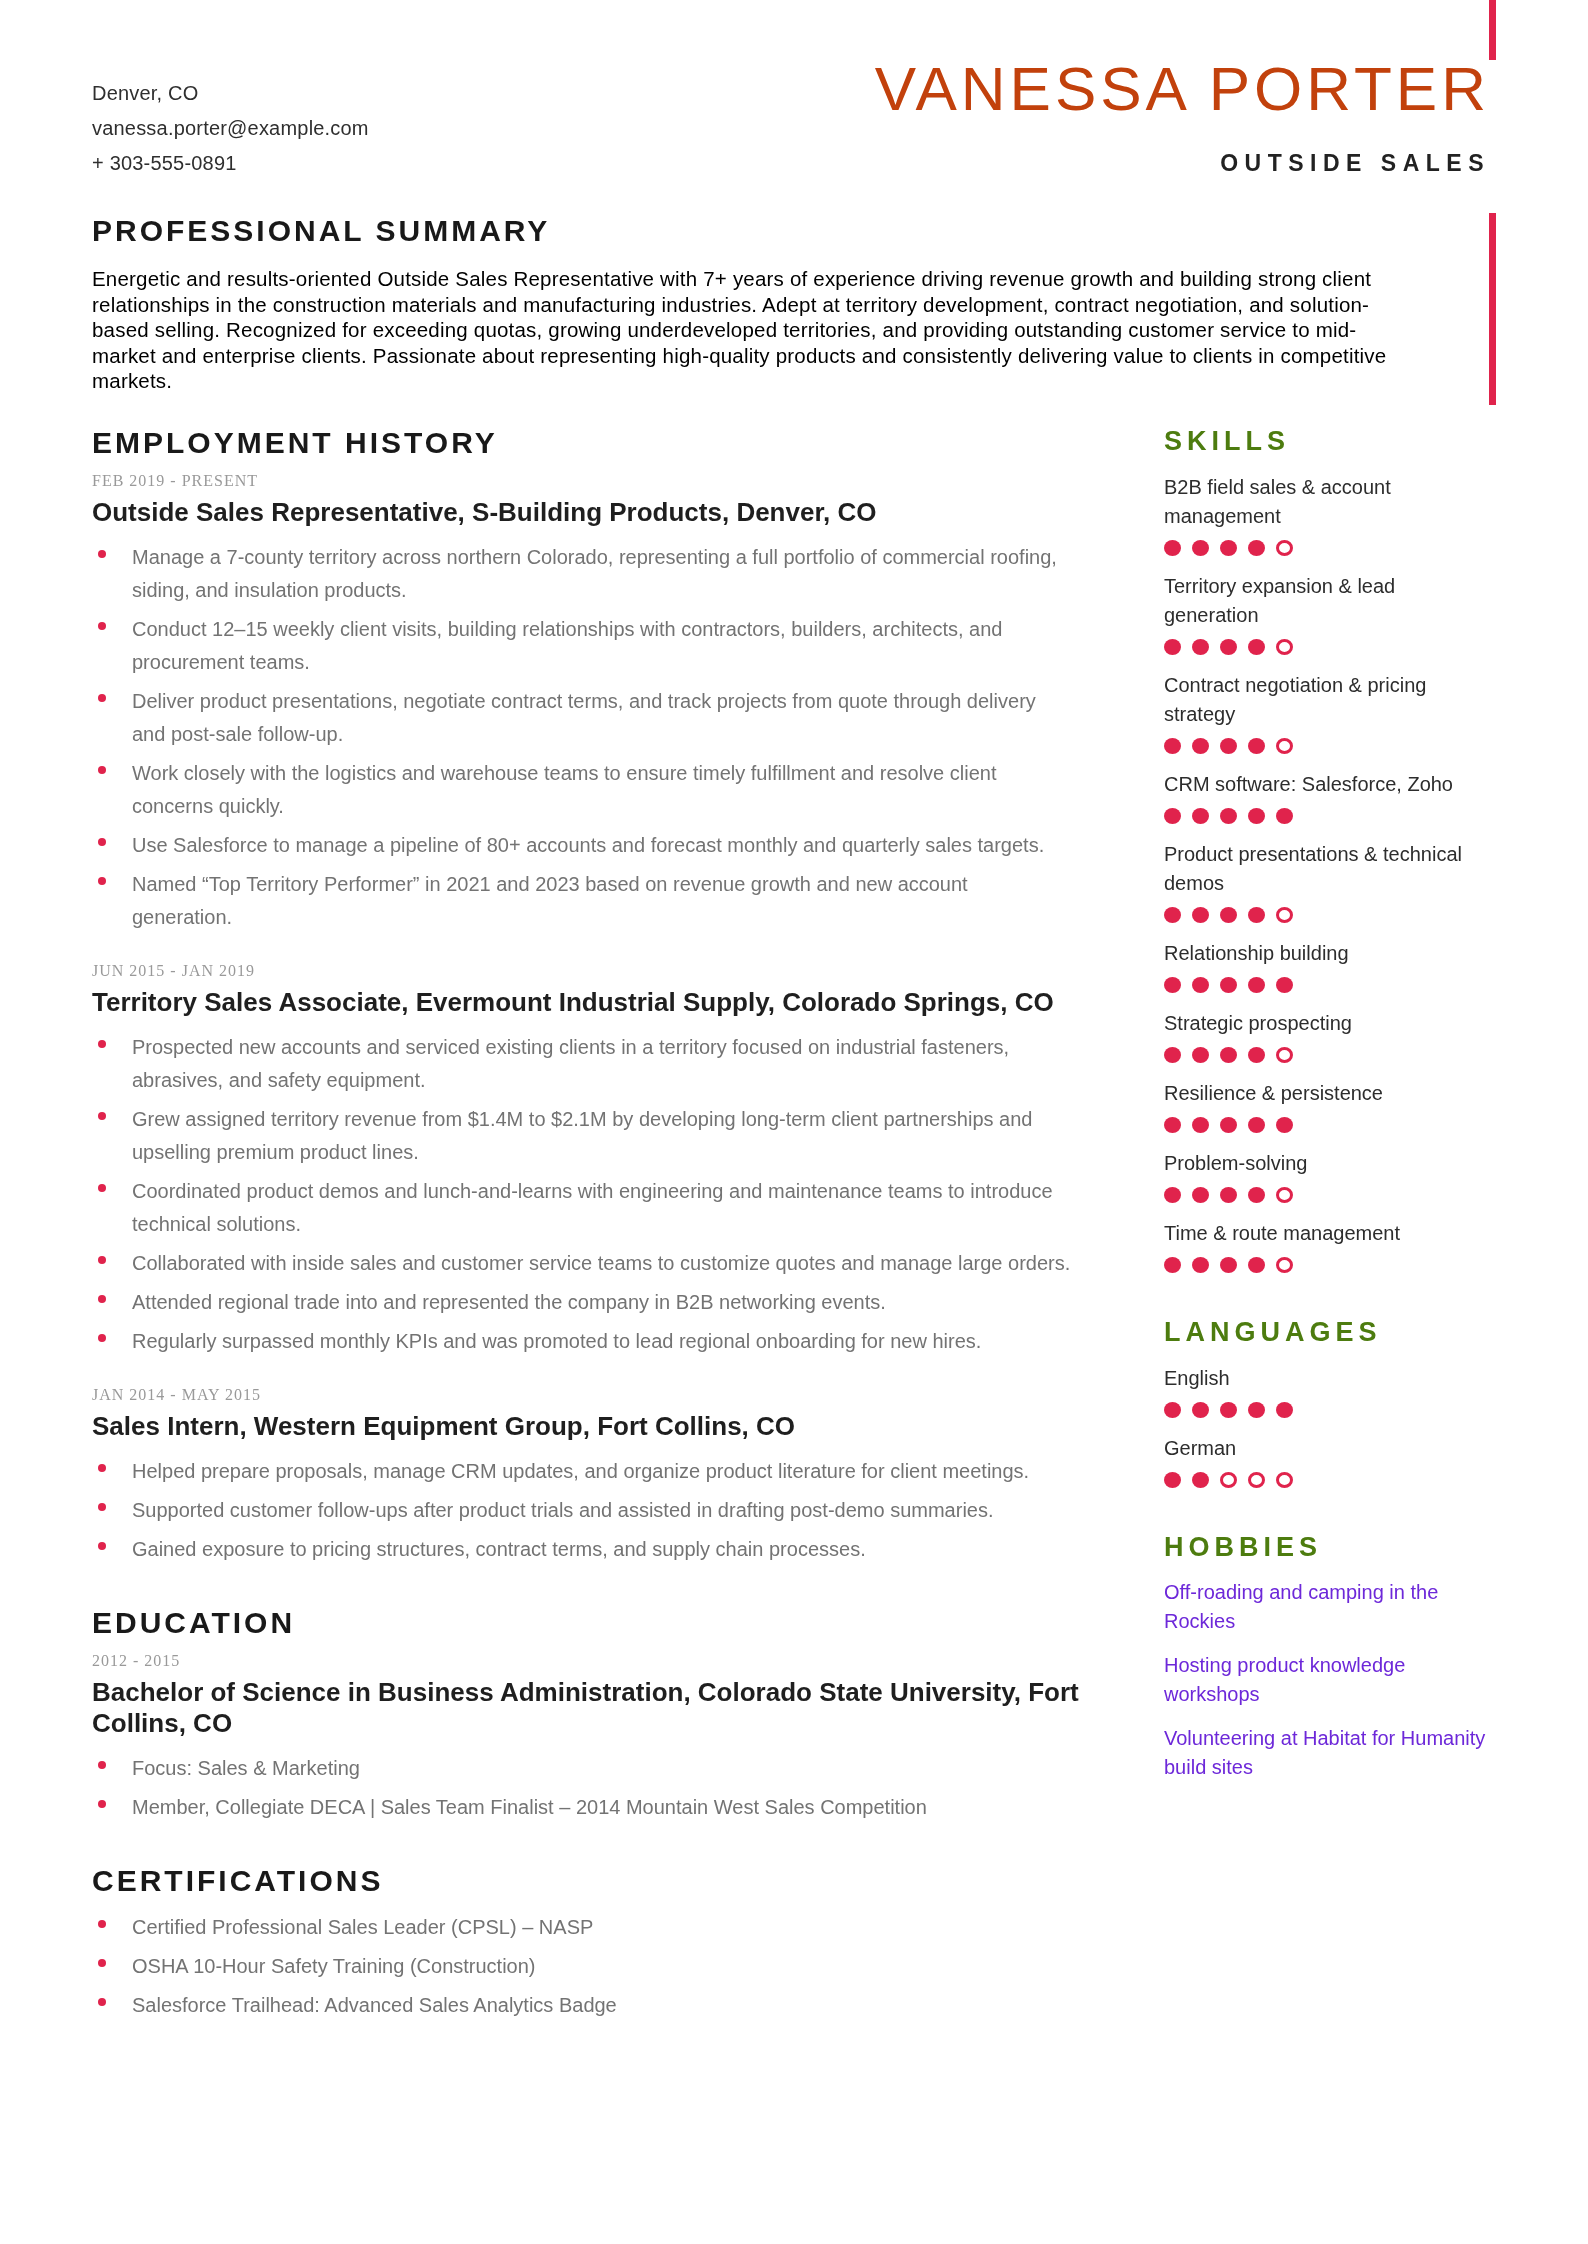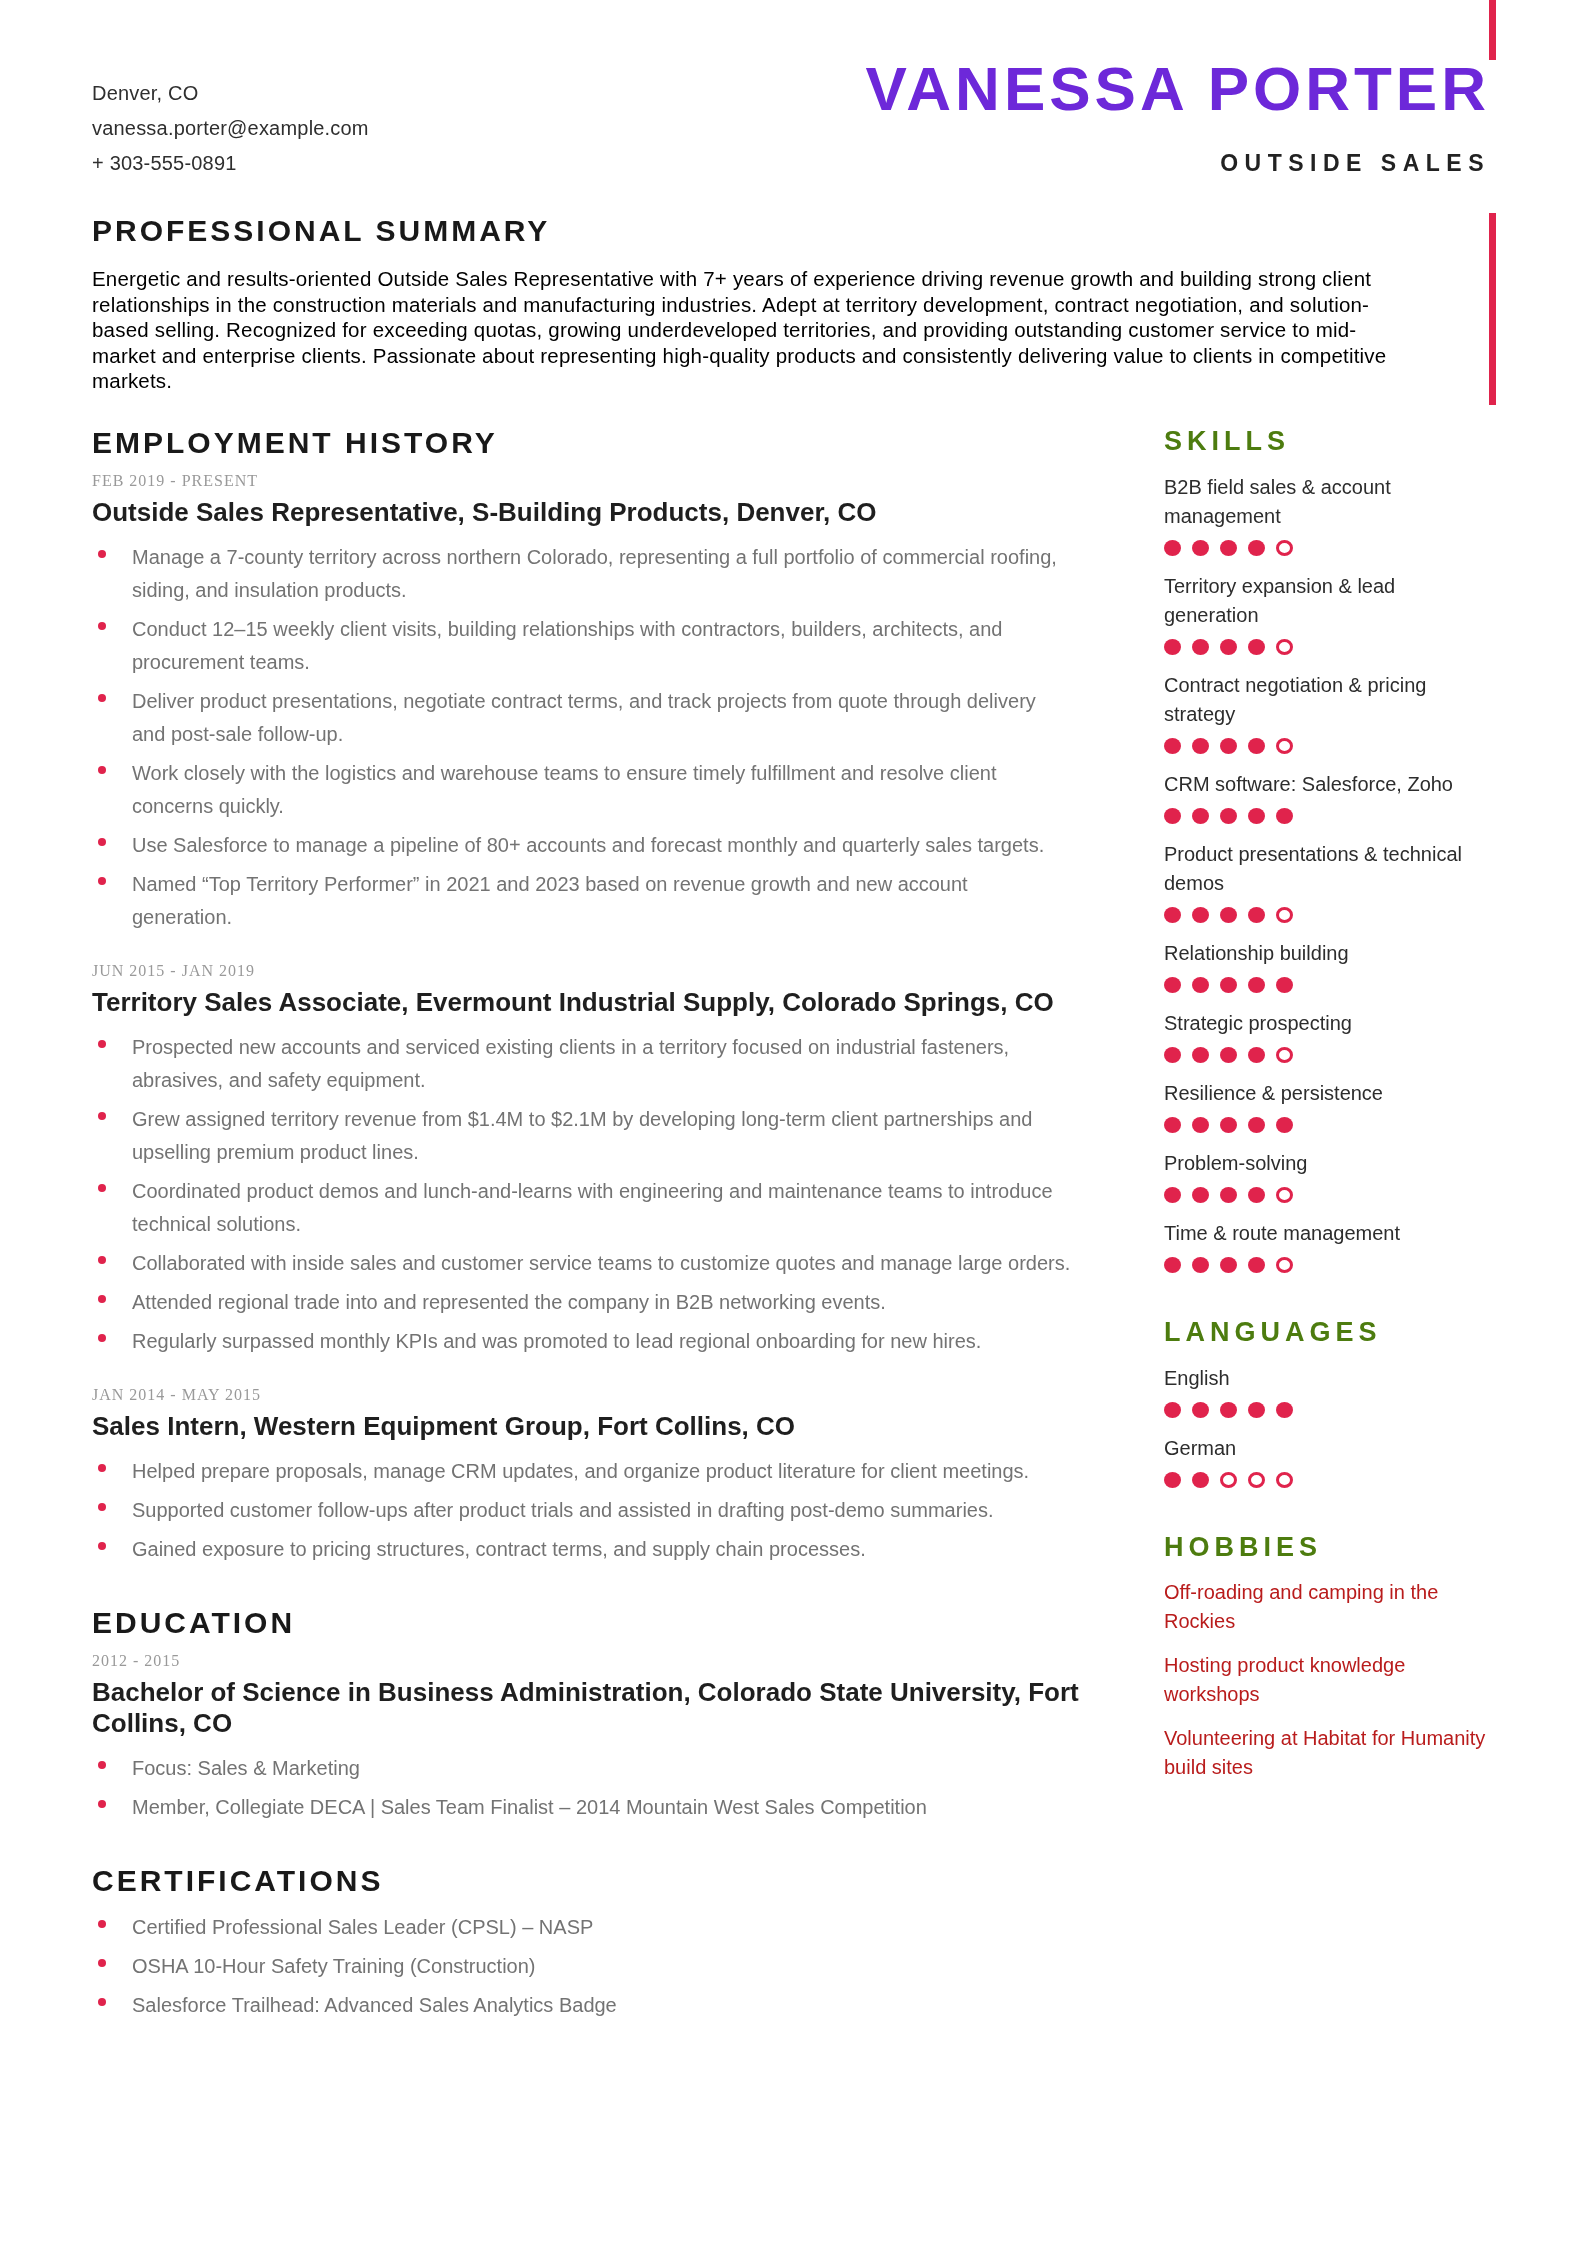--- a/index.html
+++ b/index.html
@@ -14,21 +14,21 @@
   
   .accent-bar { position:absolute; width:7px; background:var(--accent,#e0234c); right:92px; }
   .accent-bar.top { top:0; height:60px; }
   .accent-bar.mid { top:213px; height:192px; }
 
   
   .header { display:flex; justify-content:space-between; align-items:flex-start; padding-top:56px; }
   .contact { padding-top:20px; font-size:20px; line-height:35px; color:#2f2f2f; letter-spacing:0.2px; }
   .name-block { text-align:right; }
   .name {
-    font-size:62px; font-weight:700; letter-spacing:4px; color:#6d28d9;
+    font-size:62px; font-weight:400; letter-spacing:4px; color:#c2410c;
     line-height:66px; white-space:nowrap;text-align:right;
   }
   .job-title-top {
     margin-top:28px; font-size:23px; font-weight:600; letter-spacing:6.5px;
     color:#222222; white-space:nowrap;
   }
 
   
   .h-left  { font-size:30px; font-weight:800; letter-spacing:3px; color:#191919; }
   .h-right { font-size:27px; font-weight:800; letter-spacing:5px; color:#4d7c0f; }
@@ -60,21 +60,21 @@
   .skill-label { font-size:20px; line-height:29px; color:#2d2d2d; }
   .dots { display:flex; gap:11px; margin-top:9px; margin-bottom:2px; height:16px; }
   .dot { width:17px; height:16px; border-radius:50%; }
   .dot.filled { background:var(--accent,#e0234c); }
   .dot.empty  { background:#ffffff; border:3.5px solid var(--accent,#e0234c); }
 
   .right-section { margin-top:44px; }
   .right-section:first-child { margin-top:0; }
 
   
-  .hobby { margin-top:15px; font-size:20px; line-height:29px; color:#b91c1c; }
+  .hobby { margin-top:15px; font-size:20px; line-height:29px; color:#6d28d9; }
   .hobbies-list { margin-top:12px; }
 </style>
 </head>
 <body>
 
 <div class="page">
 
   <div class="accent-bar top"></div>
   <div class="accent-bar mid"></div>
 

